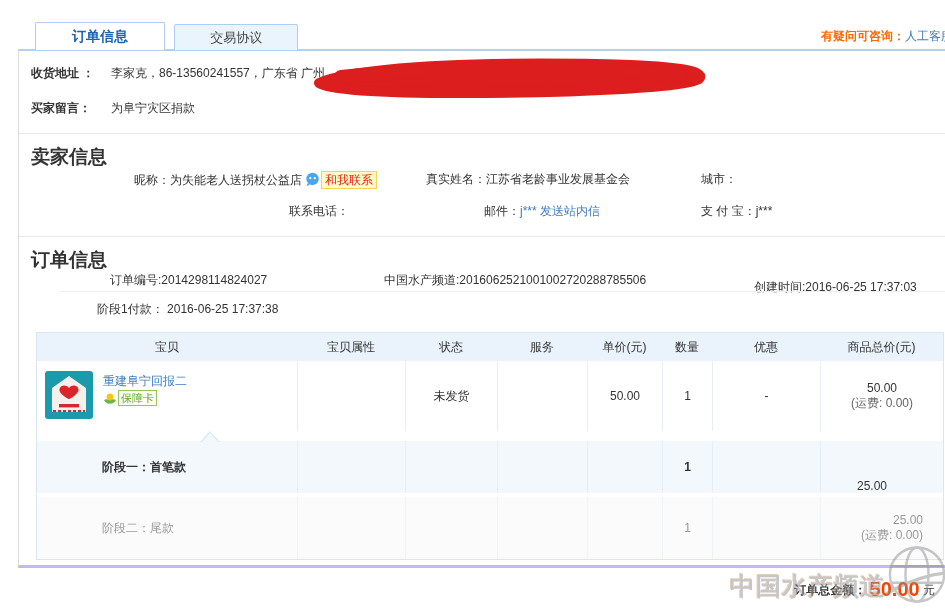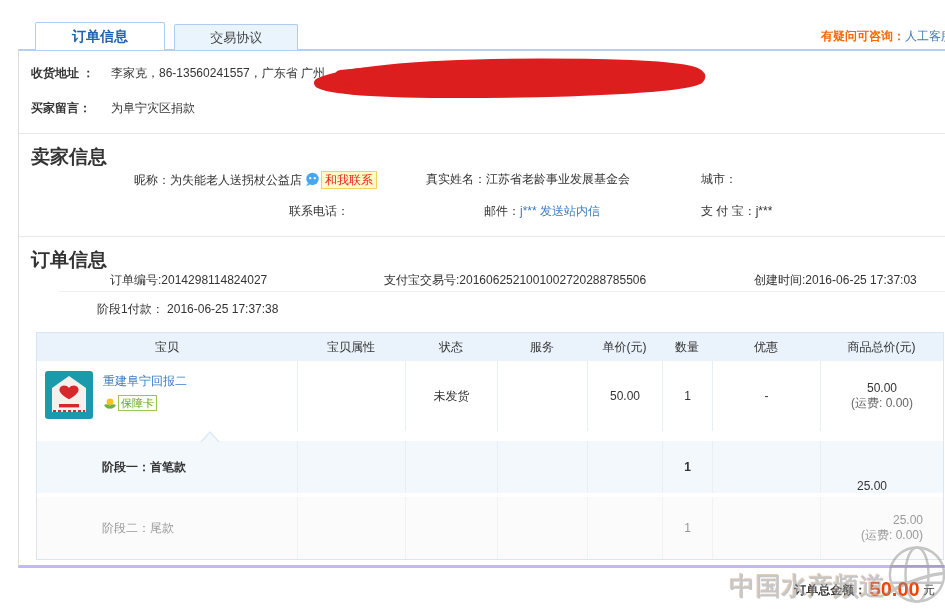--- a/index.html
+++ b/index.html
@@ -36,37 +36,37 @@
 
   .seller-r1 { top:120px; } .seller-r2 { top:152px; }
   .srow { position:absolute; white-space:nowrap; }
   .link { color:#3e7bbe; cursor:pointer; text-decoration:none; }
 
   .ww-icon { display:inline-block; width:15px; height:15px; vertical-align:-3px; margin:0 1px 0 3px; }
   .contact-badge { display:inline-block; background:#fffbc7; border:1px solid #f5d356;
                    color:#e8251c; padding:0 3px; line-height:16px; cursor:pointer; }
 
   .order-r1 { top:221px; } 
-  .ol1 { left:91px; } .ol2 { left:365px; } .ol3 { left:735px; }
+  .ol1 { left:91px; } .ol2 { left:365px; } .ol3 { left:735px;margin-top:7px; }
   .order-div { top:240px; left:40px; border-top:1px solid #efefef; }
   .order-r2 { top:250px; left:78px; }
 
   
   .tbl { position:absolute; left:17px; top:281px; width:908px; border:1px solid #d9e5f0; background:#fff; }
   .trow { display:flex; width:100%; }
   .c { flex:none; text-align:center; }
   .c1{width:260px;} .c2{width:108px;} .c3{width:92px;} .c4{width:90px;}
   .c5{width:75px;} .c6{width:50px;} .c7{width:108px;} .c8{width:123px;}
   .thead { background:#eaf3fb; height:28px; line-height:28px; color:#333; }
   .tprod { height:70px; }
   .tprod .c { border-left:1px solid #e7eef5; display:flex; align-items:center; justify-content:center; flex-direction:column; }
   .tprod .c1 { border-left:none; align-items:flex-start; flex-direction:row; padding:10px 8px; justify-content:flex-start; text-align:left; }
   .prod-img { width:48px; height:48px; flex:none; cursor:pointer; }
   .prod-txt { margin-left:10px; padding-top:2px; }
-  .prod-name { color:#3e7bbe; cursor:pointer; display:block; margin-bottom:5px; }
+  .prod-name { color:#3e7bbe; cursor:pointer; display:block; }
   .card-badge { display:inline-flex; align-items:center; cursor:pointer; }
   .card-ico { width:14px; height:14px; margin-right:1px; }
   .card-txt { color:#61a514; border:1px solid #95c653; background:#fdfef9; padding:0 2px; line-height:14px; font-size:11px; }
   .gap { height:10px; background:#fff; position:relative; }
   .notch { position:absolute; left:165px; bottom:-1px; width:0; height:0;
            border-left:8px solid transparent; border-right:8px solid transparent;
            border-bottom:9px solid #f3f8fd; z-index:2; }
   .notch-b { position:absolute; left:163px; bottom:-1px; width:0; height:0;
              border-left:10px solid transparent; border-right:10px solid transparent;
              border-bottom:11px solid #dde9f3; }
@@ -147,21 +147,21 @@
     </div>
 
     <div class="divider" style="top:185px"></div>
 
     <div class="sec-head" style="top:196px">订单信息</div>
 
     <div class="srow order-r1 ol1">
       <span>订单编号:</span><span>2014298114824027</span>
     </div>
     <div class="srow order-r1 ol2">
-      <span>支付宝交易号:</span><span>2016062521001002720288785506</span>
+      <span>中国水产频道:</span><span>2016062521001002720288785506</span>
     </div>
     <div class="srow order-r1 ol3">
       <span>创建时间:</span><span>2016-06-25 17:37:03</span>
     </div>
 
     <div class="divider order-div"></div>
 
     <div class="srow order-r2">
       <span>阶段1付款：</span>
       <span>2016-06-25 17:37:38</span>

